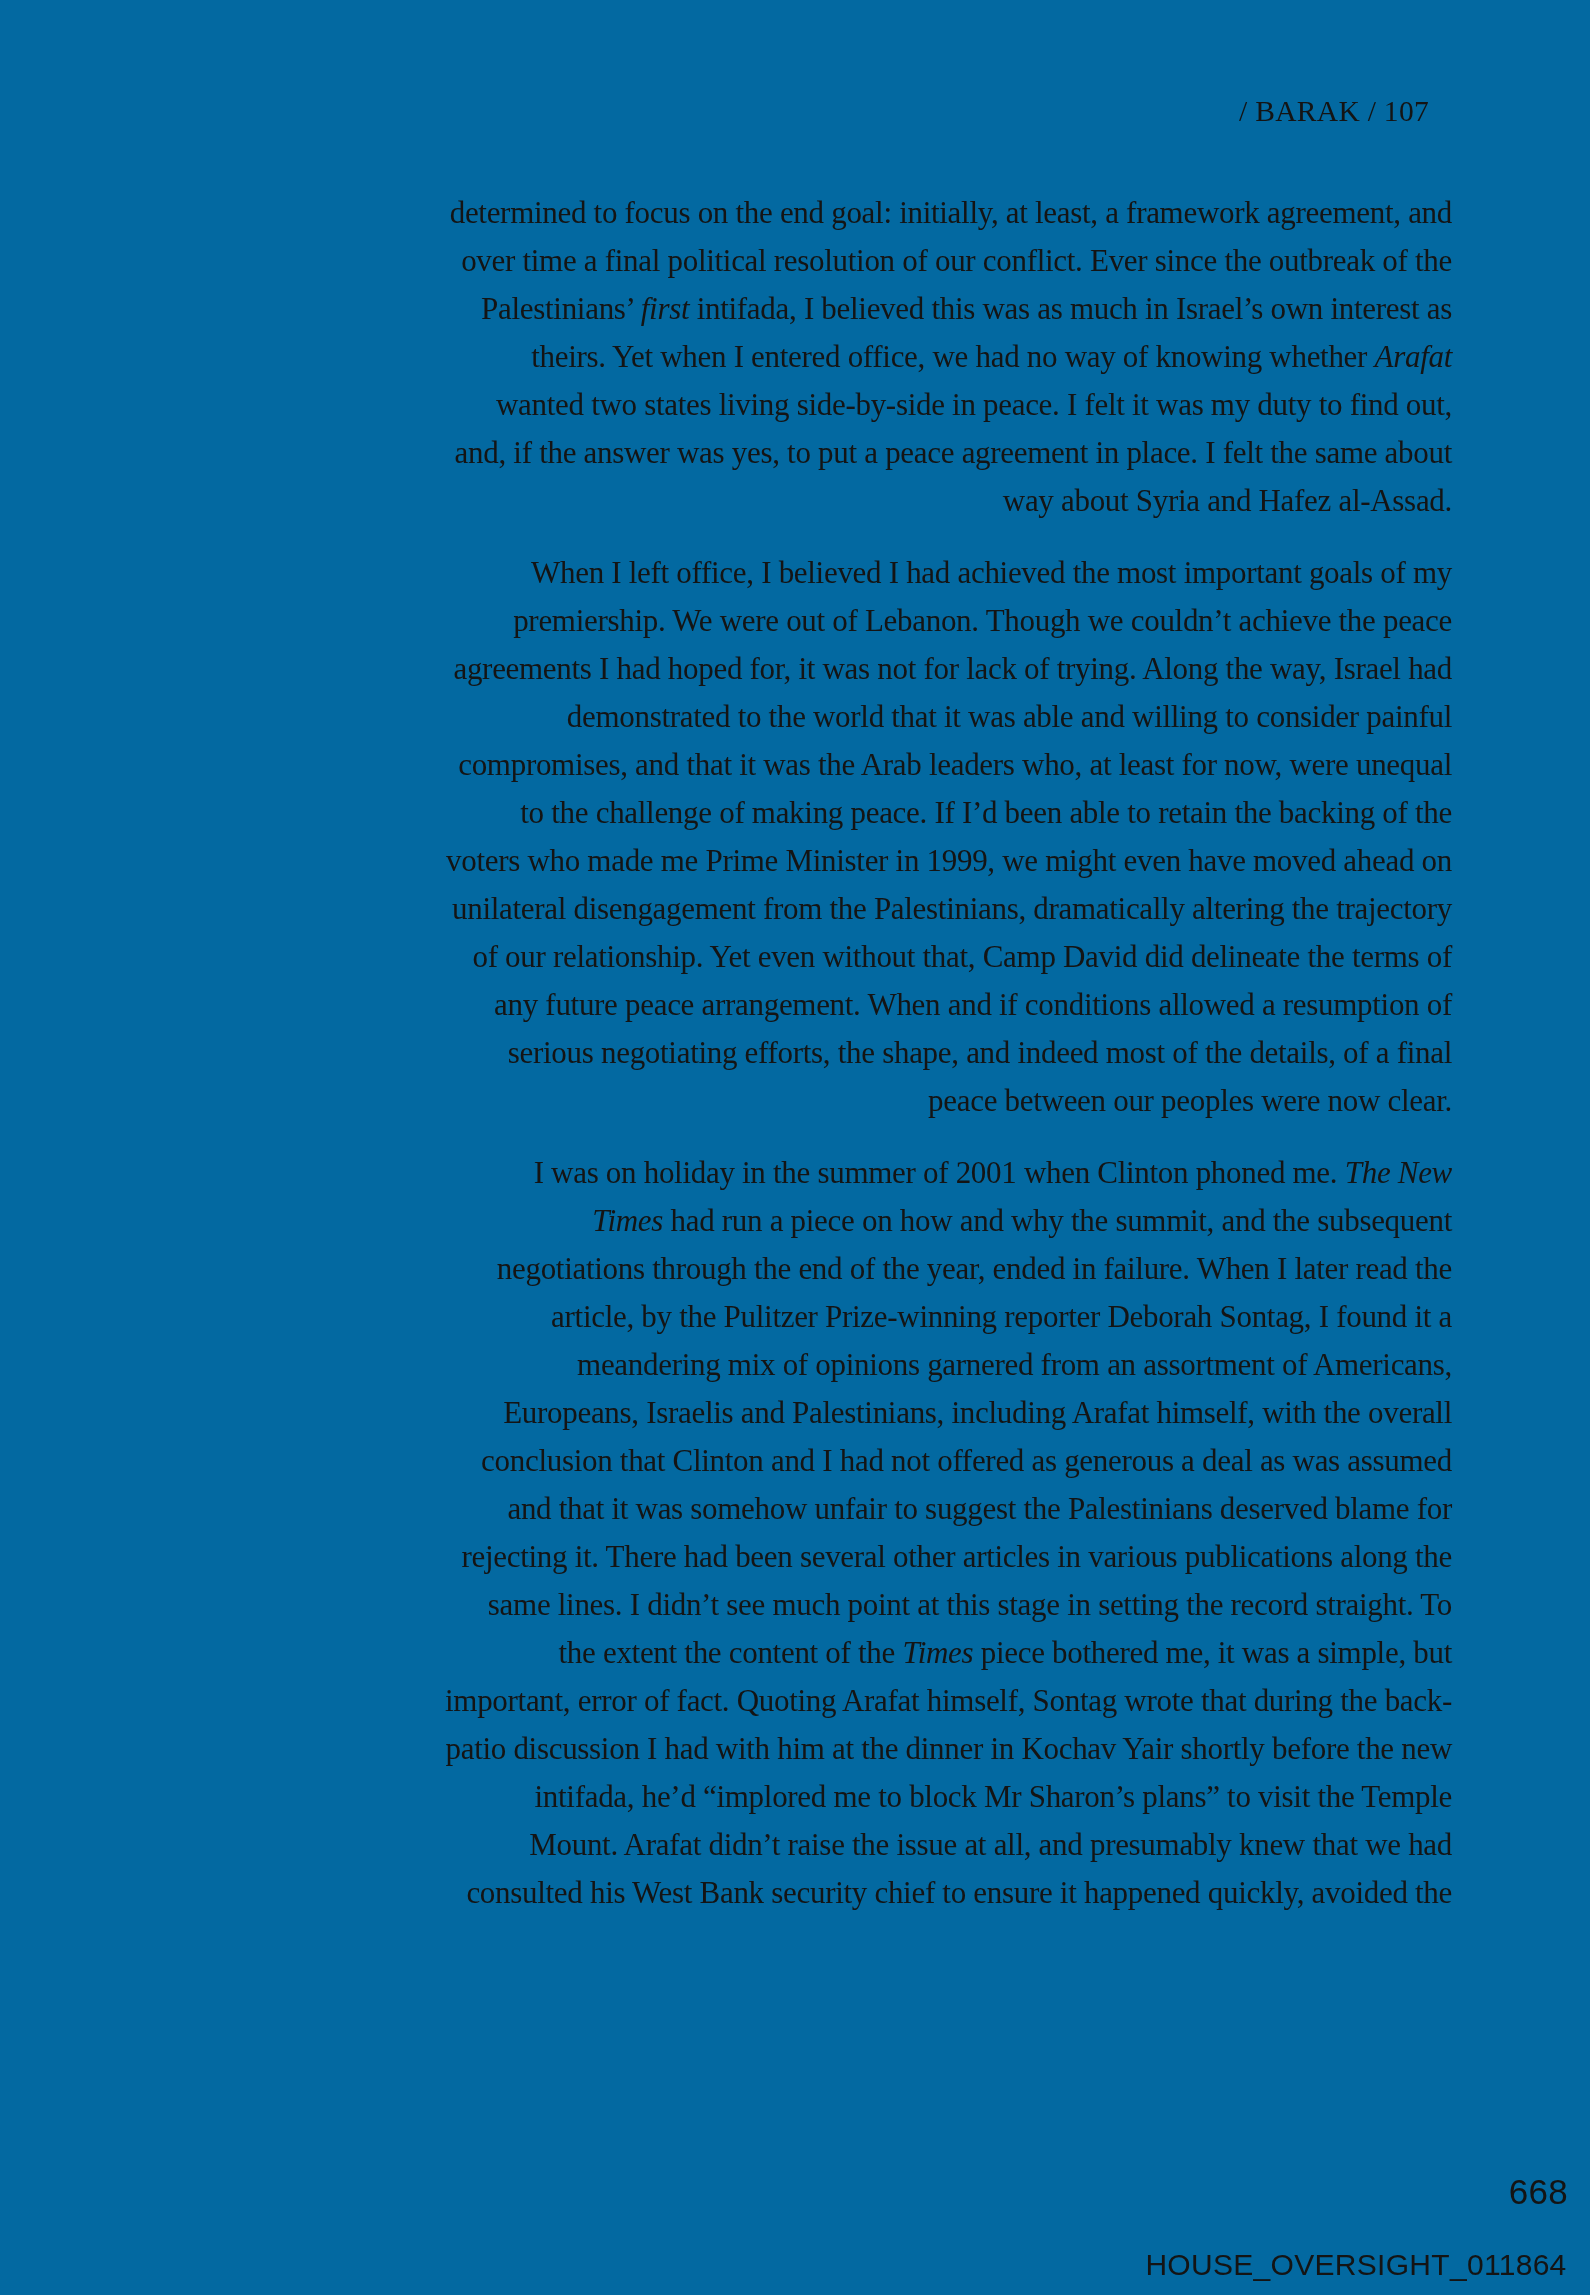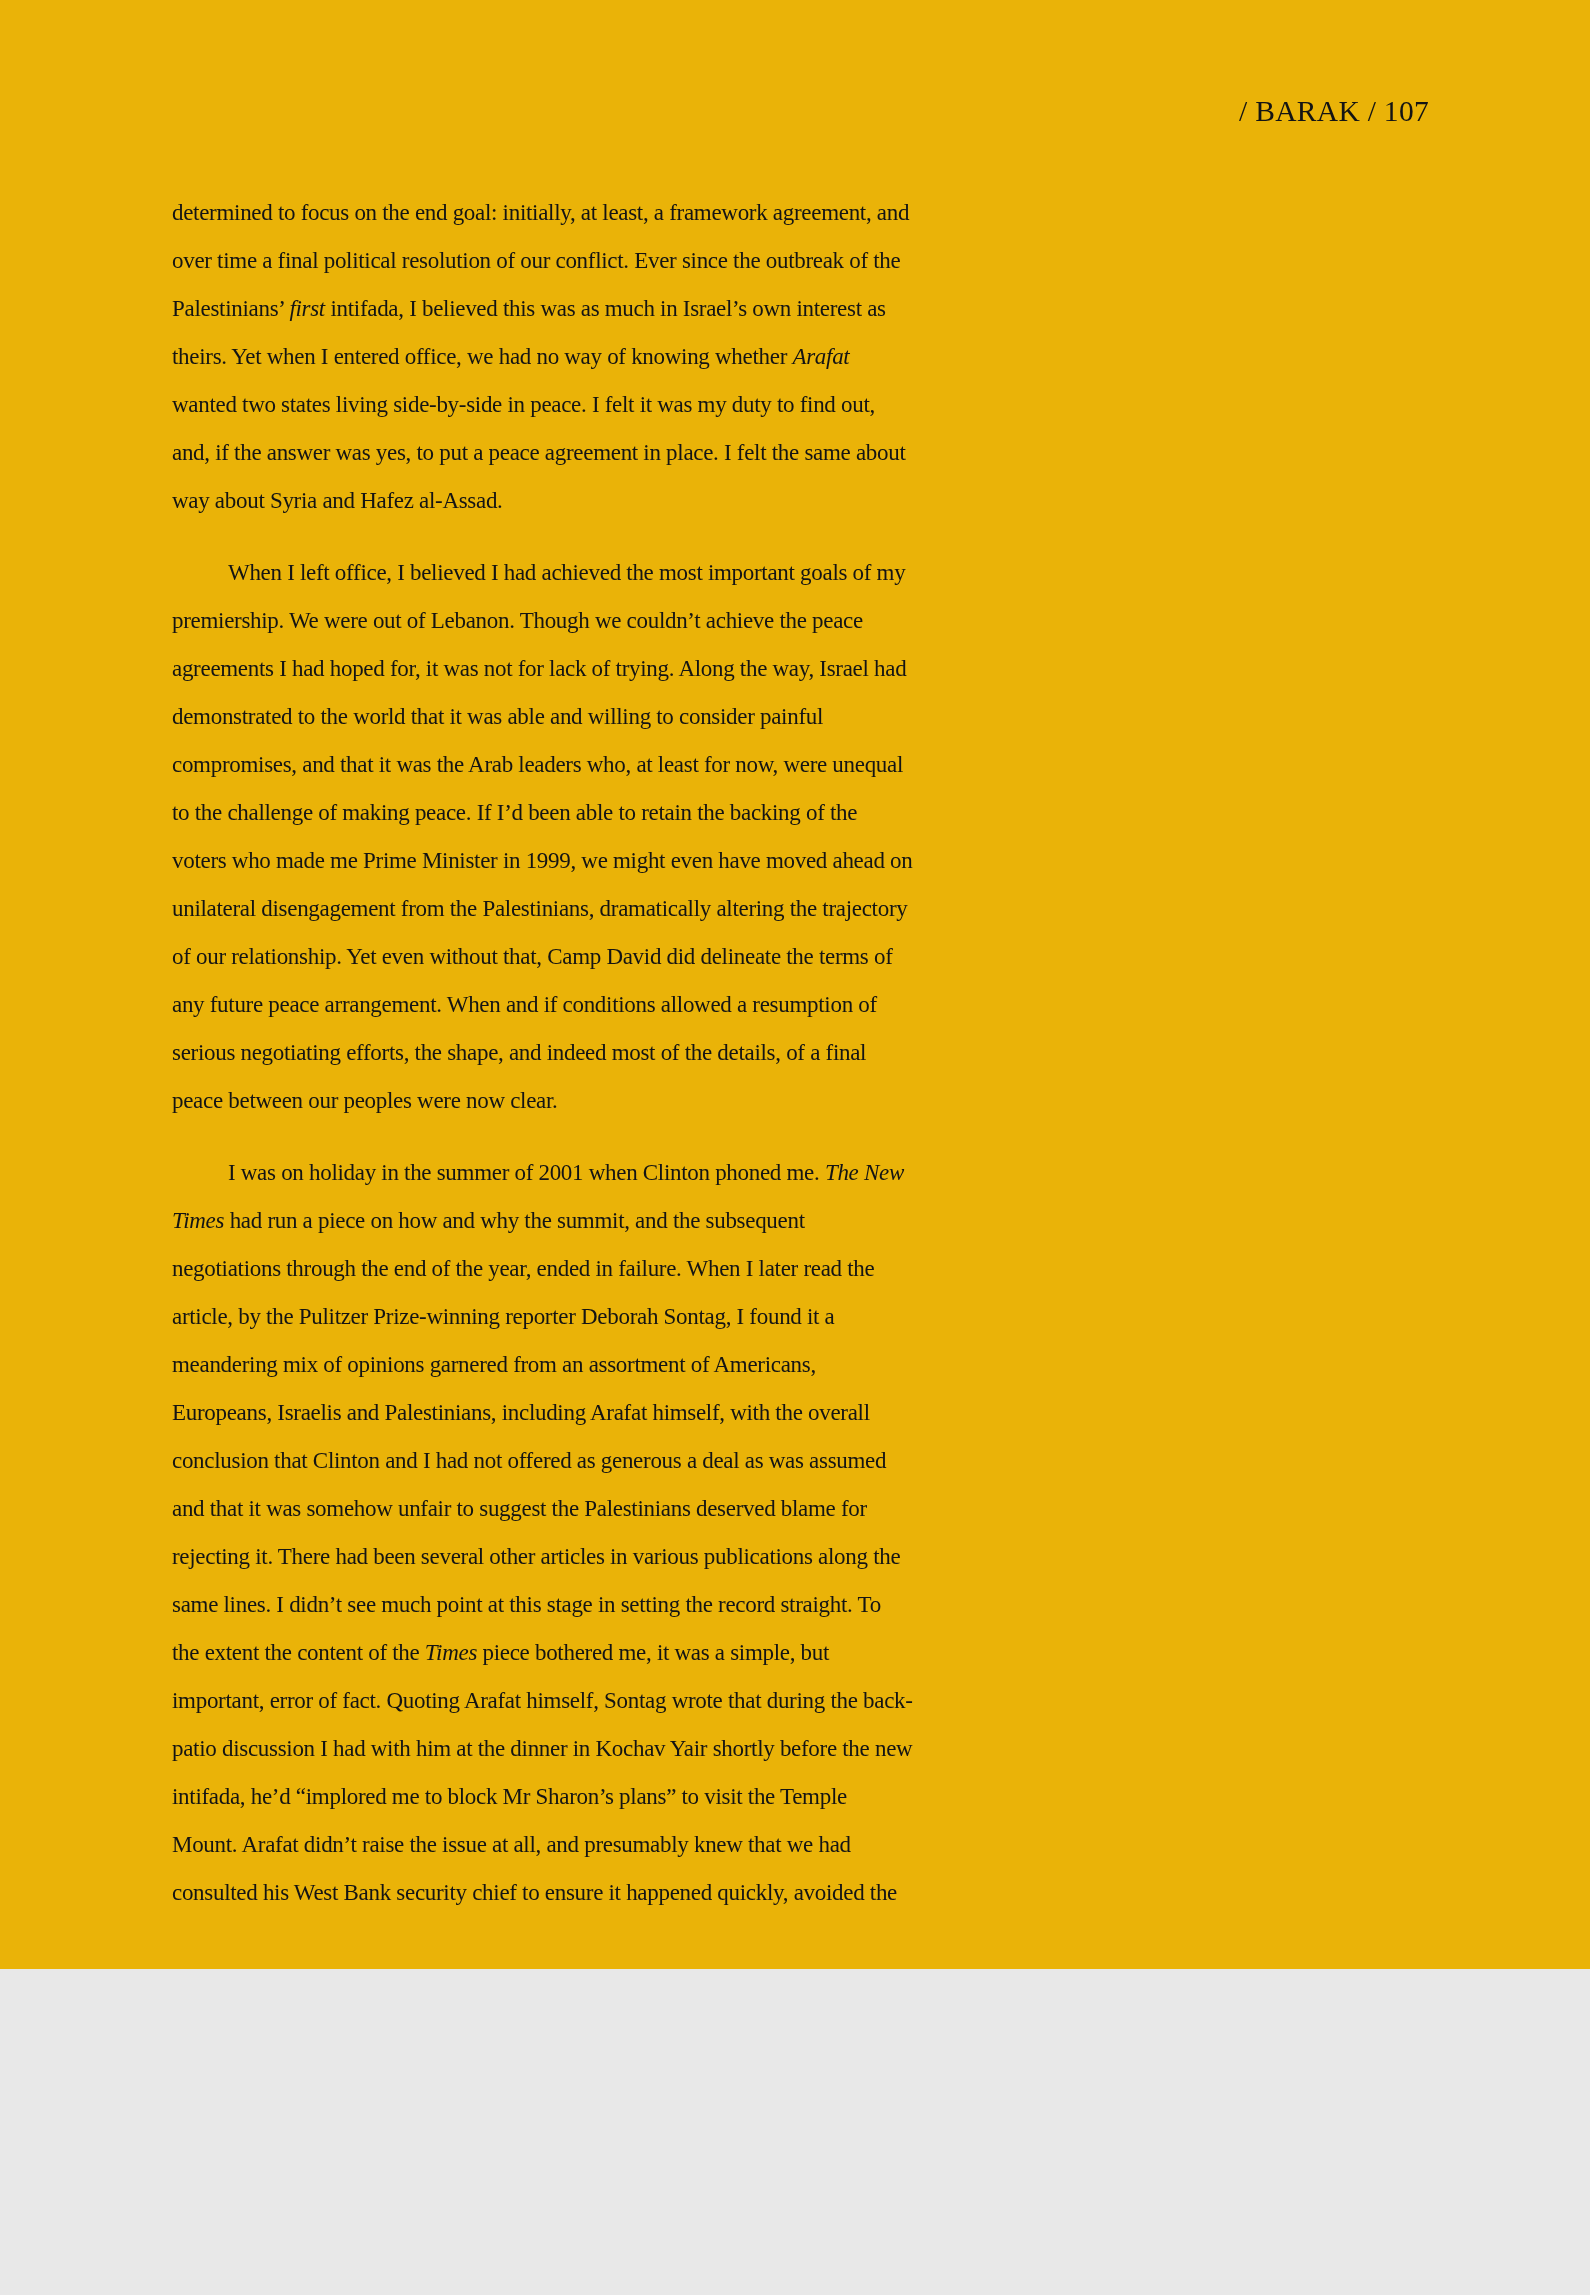--- a/index.html
+++ b/index.html
@@ -3,40 +3,41 @@
 <meta charset="utf-8">
 <style>
   html, body {
     margin: 0;
     padding: 0;
     background: #e8e8e8;
   }
   .page {
     position: relative;
     width: 1591px;
-    height: 1969px;
-    background: #eab308;
+    height: 2295px;
+    background: #0369a1;
     color: #141414;
     font-family: "Liberation Serif", "DejaVu Serif", serif;
     overflow: hidden;
+    text-align: right;
   }
   .running-header {
     position: absolute;
     top: 95px;
     right: 162px;
     font-size: 29.5px;
     letter-spacing: 0.3px;
     white-space: nowrap;
   }
   .body-text {
     position: absolute;
     left: 172px;
     top: 189px;
     width: 1280px;
-    font-size: 23px;
+    font-size: 31px;
     line-height: 48px;
     letter-spacing: -0.3px;
   }
   .para {
     margin: 0 0 24px 0;
     white-space: nowrap;
   }
   .para.indent {
     text-indent: 56px;
   }

